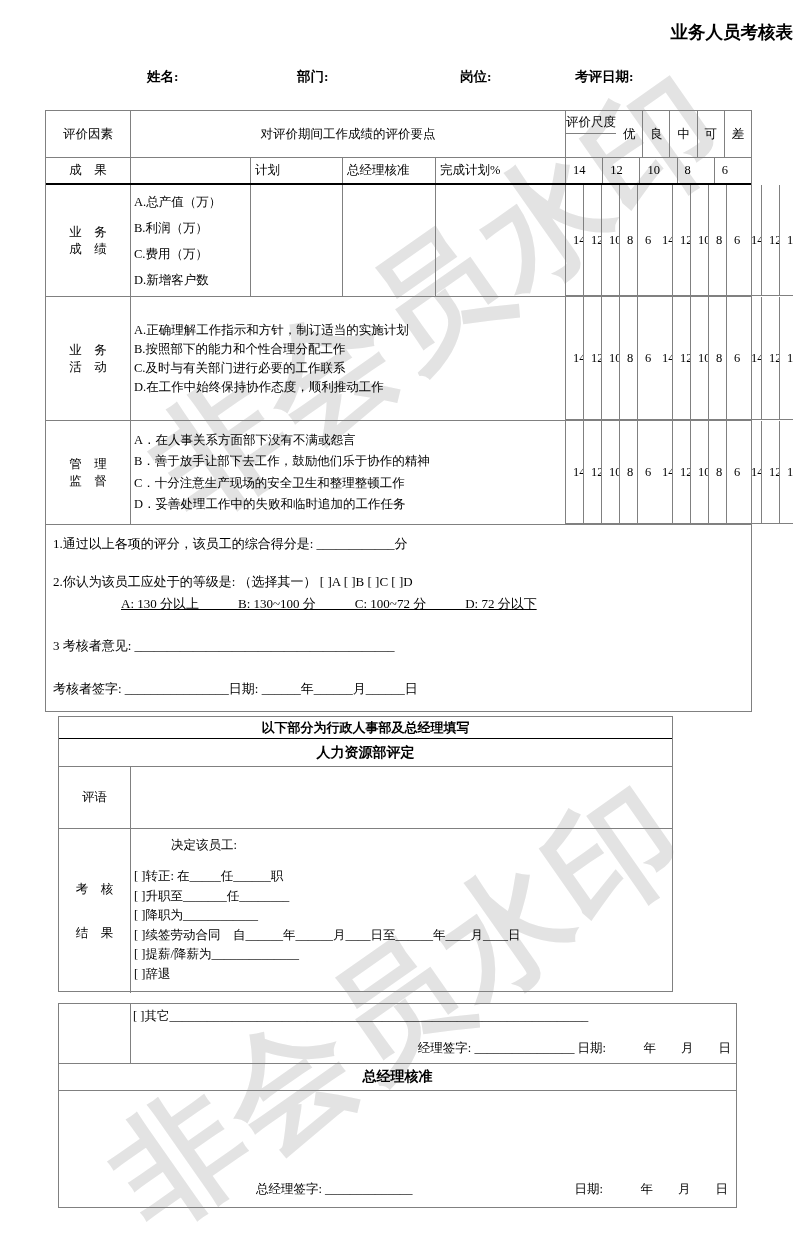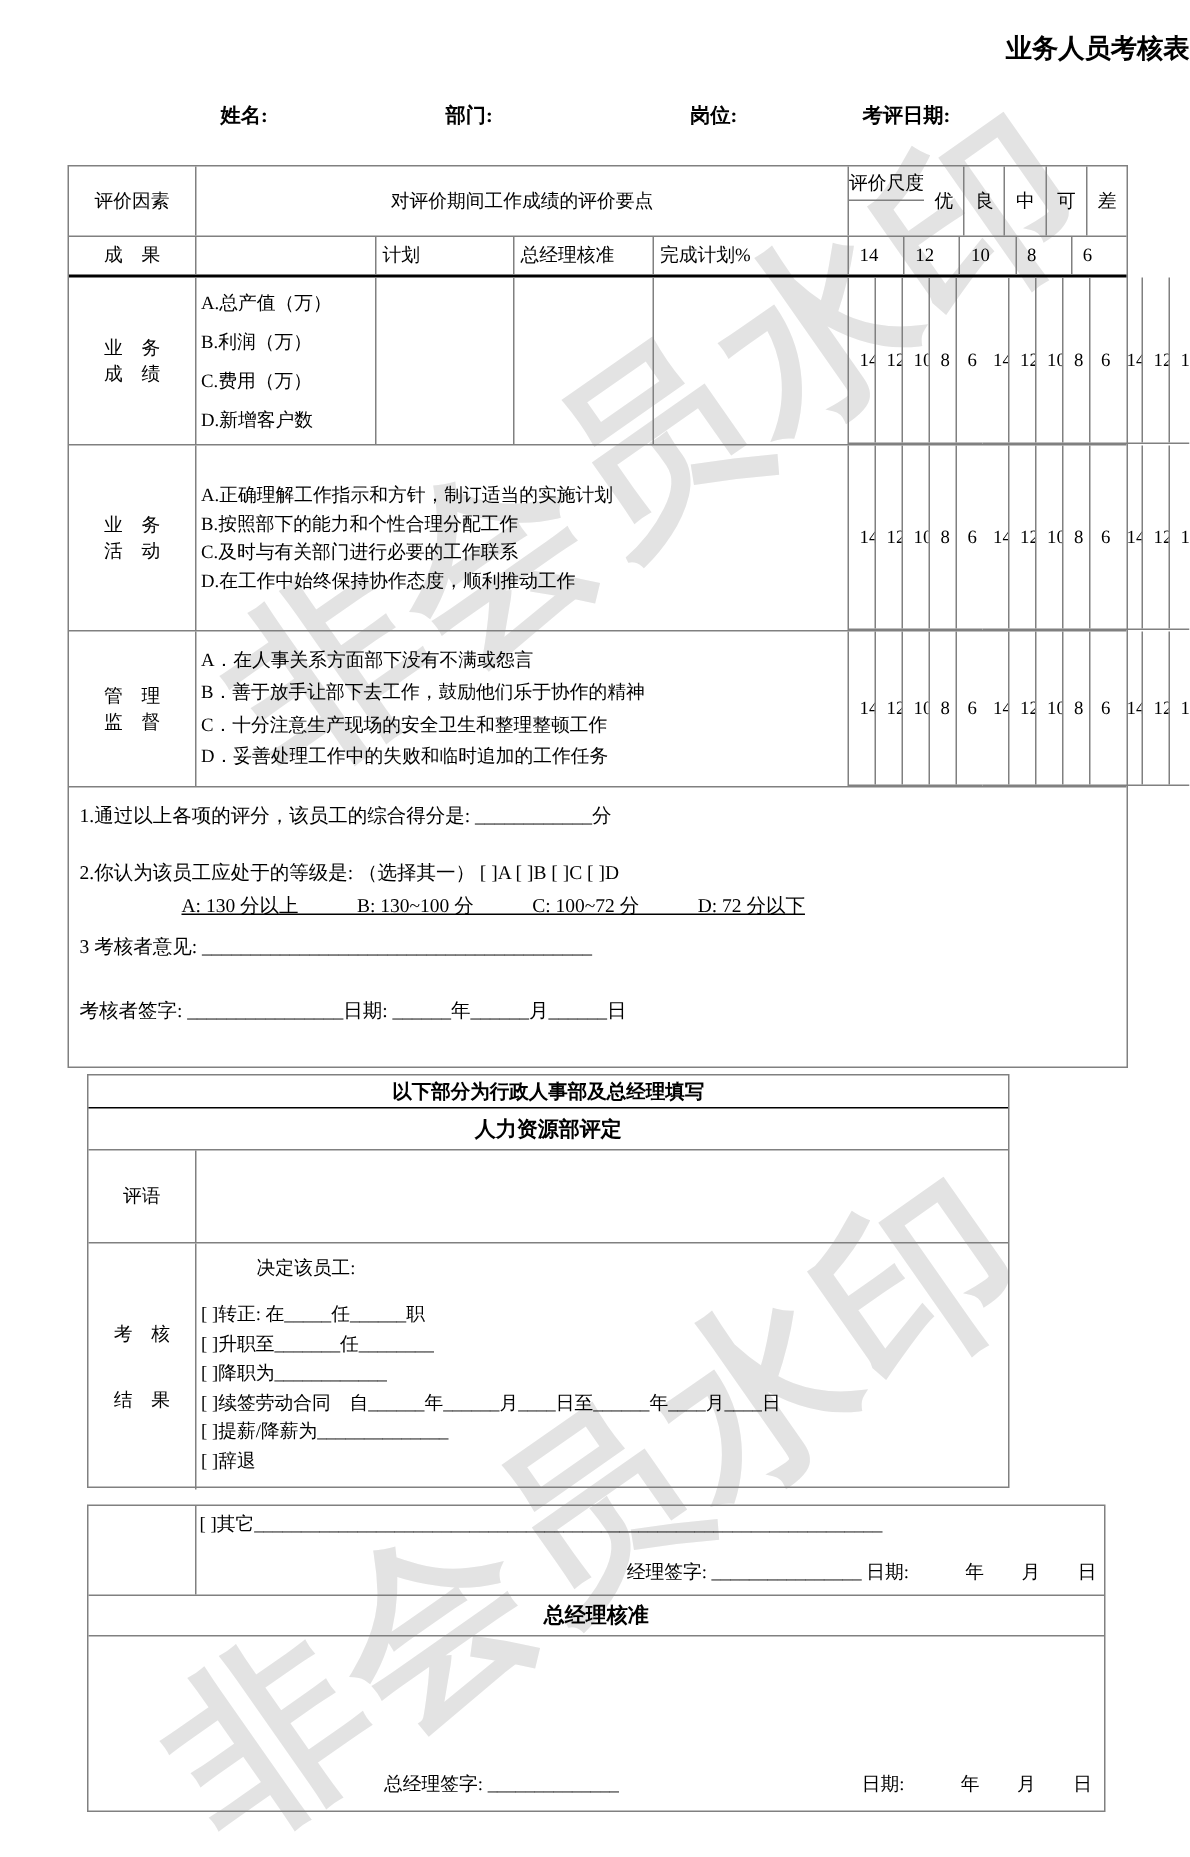--- a/index.html
+++ b/index.html
@@ -51,21 +51,21 @@
   .items{display:flex;flex-direction:column;justify-content:center;padding-left:3px;}
   .items-a .li{line-height:26px;}
   .items-b .li{line-height:19px;}
   .items-c .li{line-height:21.5px;}
   
   .notes{flex:1;display:block;padding:6px 6px 0 7px;font-size:13px;}
   .nline{line-height:17px;}
   .n1{margin-top:4px;}
   .n2{margin-top:21px;}
   .n3{margin-top:5px;padding-left:68px;text-decoration:underline;}
-  .n4{margin-top:10px;}
+  .n4{margin-top:25px;}
   .n5{margin-top:26px;}
   
   .rowA{height:22px;border-bottom:1px solid #000;font-weight:bold;font-size:13px;}
   .rowB{height:28px;font-weight:bold;font-size:14px;}
   .rowC{height:62px;}
   .rowD{height:164px;}
   .lab{width:72px;flex-shrink:0;box-sizing:border-box;border-right:1px solid #808080;
        display:flex;align-items:center;justify-content:center;text-align:center;}
   .lab2{line-height:44px;}
   .con{flex:1;overflow:hidden;}

